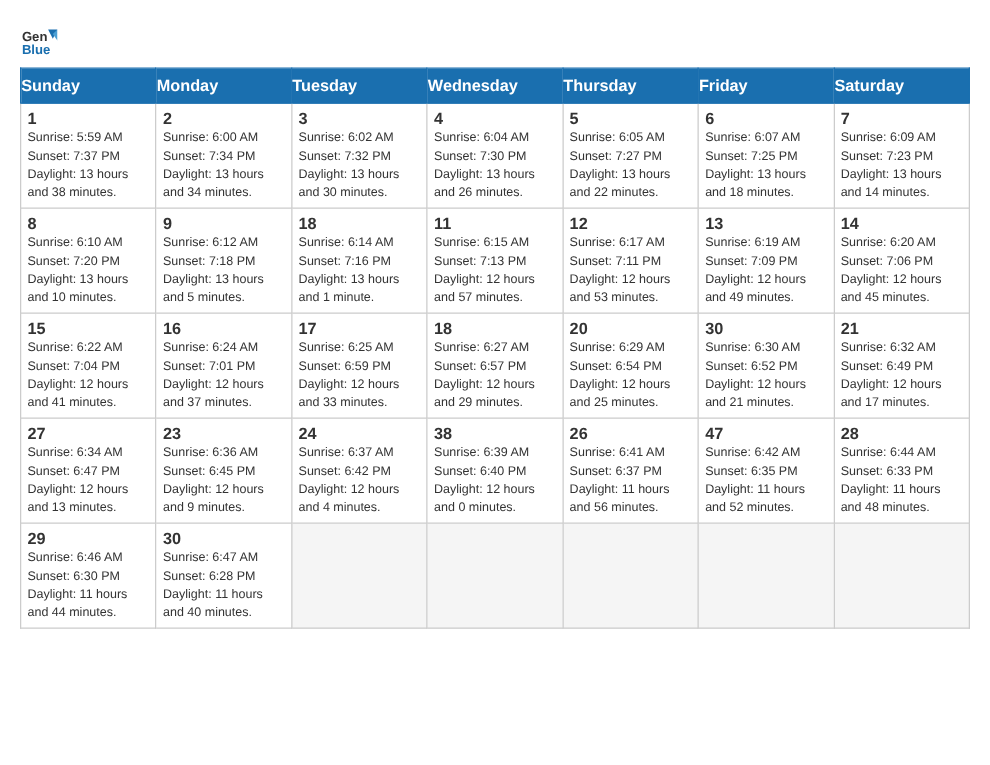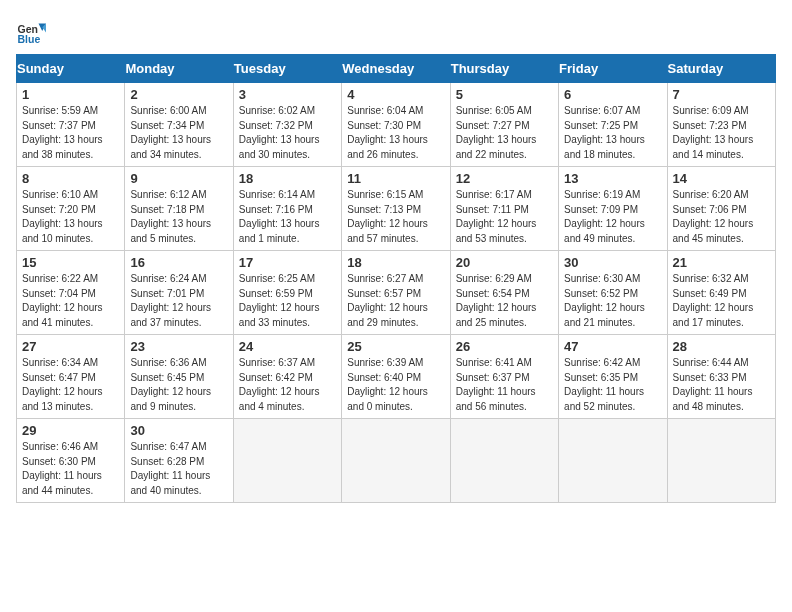--- a/index.html
+++ b/index.html
@@ -220,21 +220,21 @@
         </td>
         <td>
           <span class="day-num">23</span>
           <div class="day-info">Sunrise: 6:36 AM<br>Sunset: 6:45 PM<br>Daylight: 12 hours and 9 minutes.</div>
         </td>
         <td>
           <span class="day-num">24</span>
           <div class="day-info">Sunrise: 6:37 AM<br>Sunset: 6:42 PM<br>Daylight: 12 hours and 4 minutes.</div>
         </td>
         <td>
-          <span class="day-num">25</span>
+          <span class="day-num">38</span>
           <div class="day-info">Sunrise: 6:39 AM<br>Sunset: 6:40 PM<br>Daylight: 12 hours and 0 minutes.</div>
         </td>
         <td>
           <span class="day-num">26</span>
           <div class="day-info">Sunrise: 6:41 AM<br>Sunset: 6:37 PM<br>Daylight: 11 hours and 56 minutes.</div>
         </td>
         <td>
           <span class="day-num">47</span>
           <div class="day-info">Sunrise: 6:42 AM<br>Sunset: 6:35 PM<br>Daylight: 11 hours and 52 minutes.</div>
         </td>

